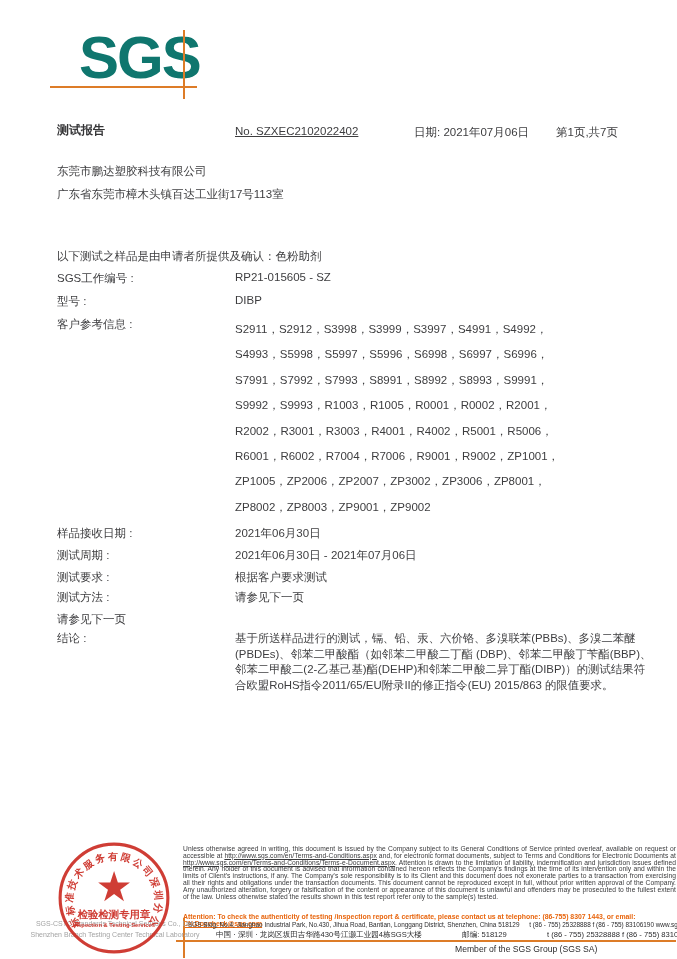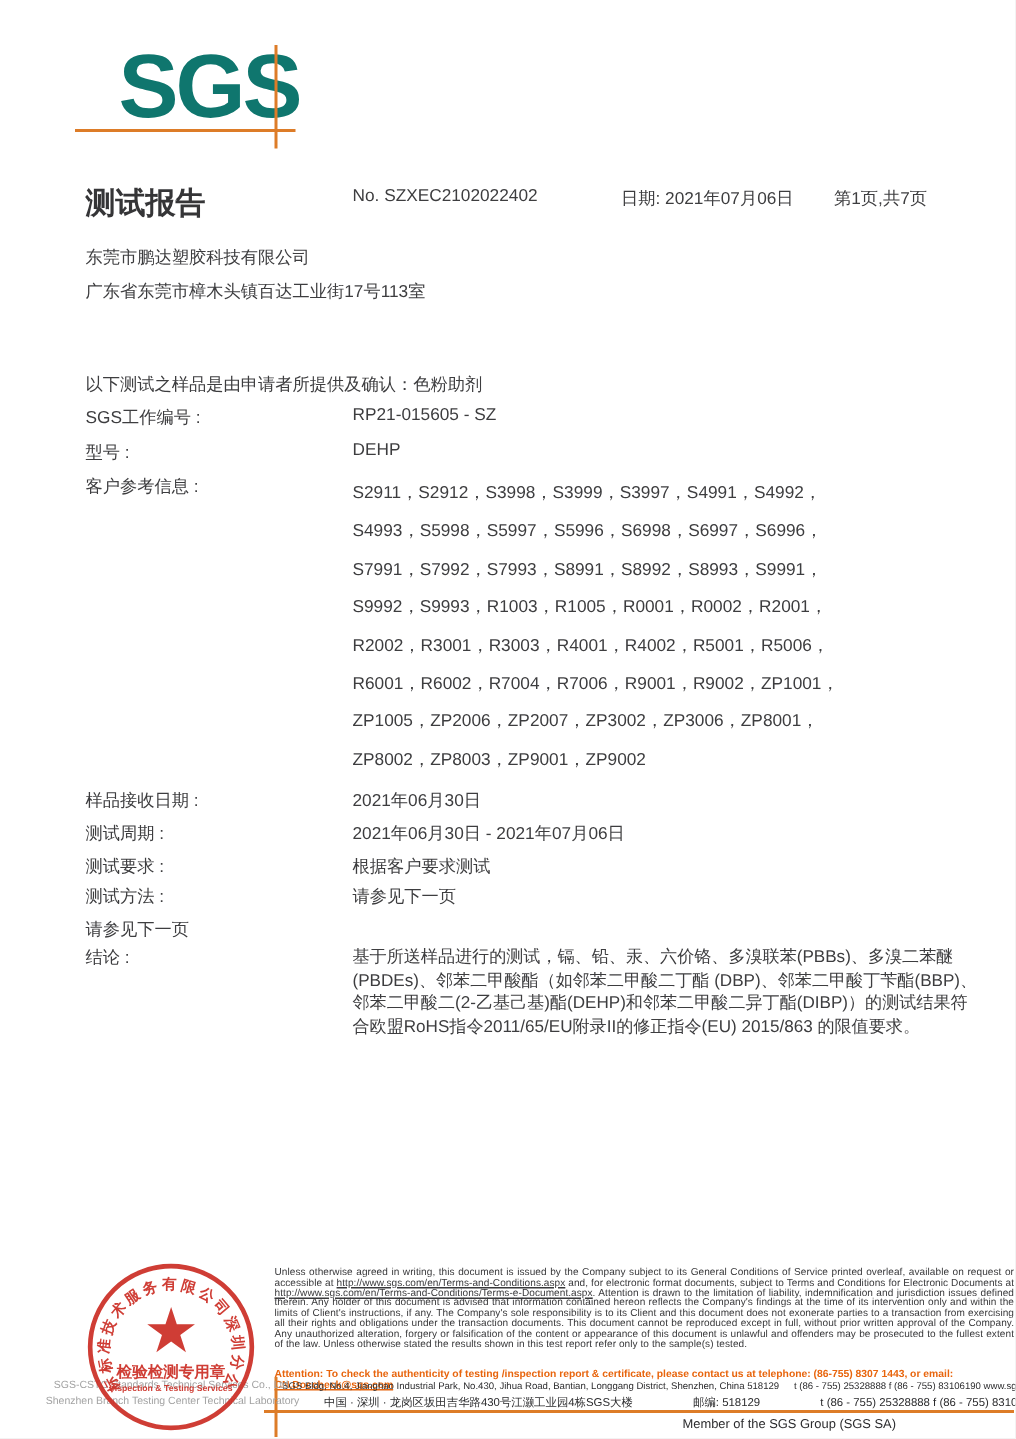--- a/index.html
+++ b/index.html
@@ -10,22 +10,22 @@
   }
   
   .logo-text {
     position:absolute; left:79px; top:30px;
     font-size:60px; font-weight:bold; letter-spacing:-2px;
     color:#0f766e; line-height:56px;
   }
   .logo-hline { position:absolute; left:50px; top:86px; width:147px; height:2px; background:#dd7c28; }
   .logo-vline { position:absolute; left:183px; top:30px; width:2px; height:69px; background:#dd7c28; }
   
-  .hdr-title { position:absolute; left:57px; top:122px; font-size:20px; font-weight:bold; color:#353537; }
-  .hdr-no    { position:absolute; left:235px; top:125px; font-size:11.5px; }
+  .hdr-title { position:absolute; left:57px; top:122px; font-size:12px; font-weight:bold; color:#353537; }
+  .hdr-no    { position:absolute; left:235px; top:125px; font-size:11.5px;text-decoration:underline; }
   .hdr-date  { position:absolute; left:414px; top:125px; font-size:11.5px; }
   .hdr-pages { position:absolute; left:556px; top:125px; font-size:11.5px; }
   
   .client-name { position:absolute; left:57px; top:164px; font-size:11.5px; }
   .client-addr { position:absolute; left:57px; top:187px; font-size:11.5px; }
   .intro       { position:absolute; left:57px; top:249px; font-size:11.5px; }
   
   .row { position:absolute; left:57px; display:flex; font-size:11.5px;justify-content:space-between; }
   .lbl { width:178px; flex:none; }
   .val { flex:none; }
@@ -85,21 +85,21 @@
 
   <div class="intro">以下测试之样品是由申请者所提供及确认：色粉助剂</div>
 
   <div class="row" style="top:271px">
     <span class="lbl">SGS工作编号 :</span>
     <span class="val">RP21-015605 - SZ</span>
   </div>
 
   <div class="row" style="top:294px">
     <span class="lbl">型号 :</span>
-    <span class="val">DEHP</span>
+    <span class="val">DIBP</span>
   </div>
 
   <div class="row row-ref">
     <span class="lbl">客户参考信息 :</span>
     <span class="val ref-lines">
       <div class="ref-line">S2911，S2912，S3998，S3999，S3997，S4991，S4992，</div>
       <div class="ref-line">S4993，S5998，S5997，S5996，S6998，S6997，S6996，</div>
       <div class="ref-line">S7991，S7992，S7993，S8991，S8992，S8993，S9991，</div>
       <div class="ref-line">S9992，S9993，R1003，R1005，R0001，R0002，R2001，</div>
       <div class="ref-line">R2002，R3001，R3003，R4001，R4002，R5001，R5006，</div>

